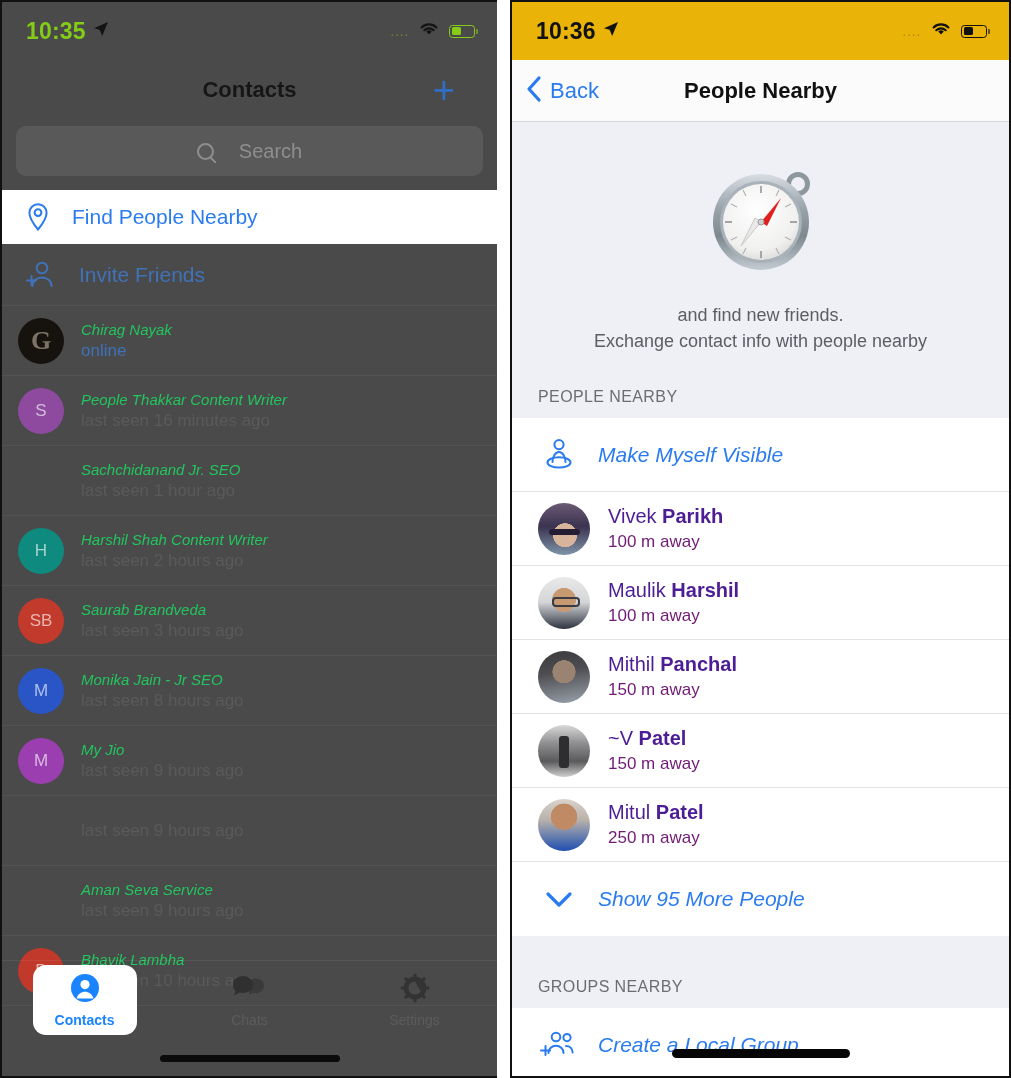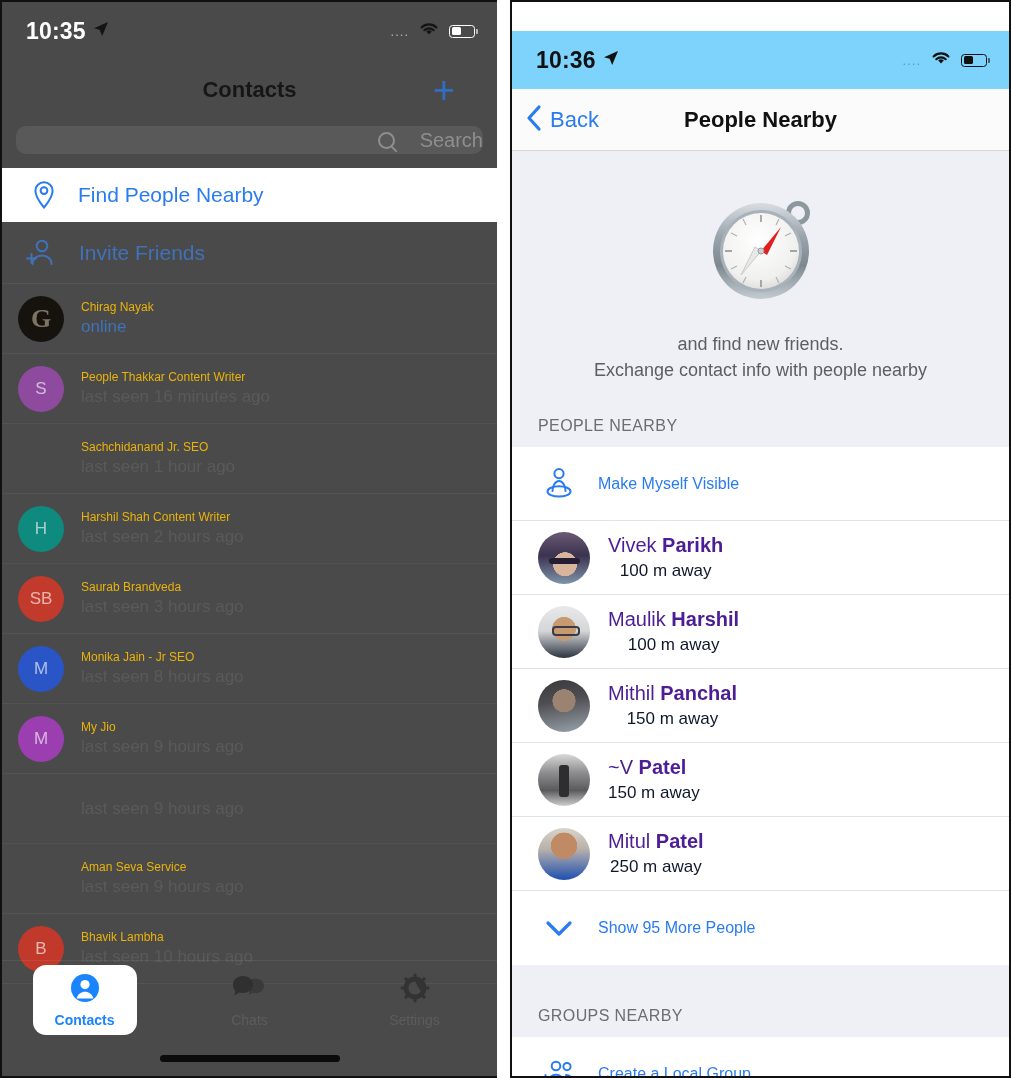--- a/index.html
+++ b/index.html
@@ -33,44 +33,44 @@
   .sb-right { position: absolute; right: 22px; top: 50%; transform: translateY(-50%);
               display: flex; align-items: center; gap: 9px; }
   .sb-dots { letter-spacing: 1px; font-size: 13px; opacity:.55; }
   .batt { width: 26px; height: 13px; border: 1.6px solid currentColor; border-radius: 3.5px;
           position: relative; display:inline-block; }
   .batt::after { content:""; position:absolute; right:-4px; top:3.5px; width:2.3px; height:5px;
                  background: currentColor; border-radius: 0 1px 1px 0; opacity:.6;}
   .batt > i { position:absolute; left:1.5px; top:1.5px; bottom:1.5px; width:38%; background: currentColor; border-radius:1.6px; display:block; }
 
   
-  .dim-screen .statusbar { color: #ffffff; text-align: center; }
+  .dim-screen .statusbar { color: #84cc16; text-align: center; }
 
   .nav-title-row {
     height: 60px; display: flex; align-items: center; justify-content: center;
     position: relative;
   }
   .nav-title { font-size: 22px; font-weight: bold; color: #161616; }
   .nav-plus {
     position: absolute; right: 42px; top: 50%; transform: translateY(-50%);
     font-size: 38px; font-weight: 300; line-height: 1; color: #2e6fc4;
   }
   .searchbar-wrap { padding: 6px 14px 14px; }
   .searchbar {
-    height: 28px; border-radius: 10px; background: rgba(255,255,255,.085);
-    display:flex; align-items:center; justify-content:flex-end; gap: 25px;
+    height: 50px; border-radius: 10px; background: rgba(255,255,255,.085);
+    display:flex; align-items:center; justify-content:center; gap: 25px;
   }
   .search-ico { width:17px; height:17px; border:2px solid #8e8e8e; border-radius:50%; position:relative; display:block;}
   .search-ico::after{ content:""; position:absolute; right:-5px; bottom:-3px; width:8px;height:2px;background:#8e8e8e;transform:rotate(45deg); border-radius:1px;}
   .search-ph { font-size: 20px; color: #8e8e8e; }
 
   
   .highlight-row {
     background: #ffffff; height: 54px; display:flex; align-items:center;
-    padding-left: 30px; gap: 22px;
+    padding-left: 24px; gap: 22px;
   }
   .pin-ico { width: 24px; height: 30px; position: relative; flex: 0 0 auto; }
   .pin-ico svg { display:block; }
   .highlight-label { font-size: 21px; color: #2a7bf0; }
 
   .list-area { position: relative; }
   .row {
     height: 70px; display: flex; align-items: center; gap: 17px;
     padding-left: 16px; border-bottom: 1px solid rgba(255,255,255,.05);
   }
@@ -80,21 +80,21 @@
   .avatar {
     width: 46px; height: 46px; border-radius: 50%; flex: 0 0 auto;
     display:flex; align-items:center; justify-content:center;
     font-size: 17px; color: rgba(255,255,255,.62); font-weight: 400;
     overflow:hidden; position:relative;
   }
   .avatar.blank { background: transparent; }
   .avatar.logo { background:#16130f; }
   .avatar.logo span{ font-size:26px; font-weight:bold; color:#7d7466; font-family:"Liberation Serif",serif;}
   .row-text { display:flex; flex-direction: column; justify-content:center; gap: 3px; min-width:0;}
-  .row-name { font-size: 12px; color: #eab308; white-space: nowrap; }
+  .row-name { font-size: 15px; color: #22c55e; white-space: nowrap; font-style: italic; }
   .row-sub  { font-size: 17px; color: #5a5a5a; white-space: nowrap; }
   .row-sub.online { color: #3f72b8; }
 
   
   .tabbar {
     position: absolute; left: 0; right: 0; bottom: 0; height: 116px;
     border-top: 1px solid rgba(255,255,255,.07);
   }
   .tabs { display:flex; height: 78px; }
   .tab { flex:1; display:flex; flex-direction:column; align-items:center; justify-content:center; gap: 5px; position:relative;}
@@ -105,21 +105,21 @@
     top: 4px; width: 104px; height: 70px; border-radius: 13px; background:#fff;
     z-index:0;
   }
   .tab .tab-inner { position: relative; z-index: 1; display:flex; flex-direction:column; align-items:center; gap:5px;}
   .tab.active .tab-label { color: #1a84ff; font-weight: bold; }
   .home-ind { position:absolute; left:50%; transform:translateX(-50%); bottom: 14px;
               width: 180px; height: 7px; border-radius: 4px; background:#0b0b0b; }
 
   
   .light-screen { width:100%; height:100%; background:#eff0f5; position:relative; }
-  .light-screen .statusbar { color:#111; background:#7dd3fc;margin-top:29px; }
+  .light-screen .statusbar { color:#111; background:#eab308; }
   .light-screen .sb-dots { opacity:.3; }
   .r-nav {
     height: 62px; background: #fbfbfb; display:flex; align-items:center;
     position: relative; border-bottom: 1px solid #d6d6da;
   }
   .r-back { display:flex; align-items:center; gap:8px; padding-left: 14px; }
   .chev-l { display:block; }
   .r-back-label { font-size: 22px; color:#2a7bf0; }
   .r-title { position:absolute; left:50%; transform:translateX(-50%);
              font-size: 22px; font-weight: bold; color:#111; }
@@ -127,28 +127,28 @@
   .hero { background:#eff0f5; padding: 42px 0 26px; text-align:center; }
   .compass { width: 112px; height: 112px; margin: 0 auto 26px; position:relative; }
   .hero-desc { font-size: 18px; line-height: 1.45; color:#5d5d64; }
 
   .sec-head { font-size: 16px; color:#6c6c72; letter-spacing:.4px;
               padding: 8px 0 12px 26px; background:#eff0f5; }
   .card { background:#fff; }
   .r-row { display:flex; align-items:center; gap: 18px; padding-left: 26px; height: 74px;
            border-bottom: 1px solid #e3e3e7; position:relative; }
   .r-row:last-child { border-bottom: none; }
-  .r-action-label { font-size: 16px; color:#2a7bf0; }
+  .r-action-label { font-size: 21px; color:#2a7bf0;font-style:italic; }
   .r-ico { width: 42px; flex:0 0 auto; display:flex; align-items:center; justify-content:center; }
   .r-av { width: 52px; height: 52px; border-radius:50%; flex:0 0 auto; overflow:hidden;
           position:relative; background:#c9c9cf; }
   .r-text { display:flex; flex-direction:column; gap: 4px; }
   .r-name { font-size: 20px; color:#4c1d95; }
   .r-name b { font-weight: bold; }
-  .r-dist { font-size: 17px; color:#0f172a;text-align:center; }
+  .r-dist { font-size: 17px; color:#701a75; }
   .gap { height: 34px; background:#eff0f5; }
   .r-home-ind { position:absolute; left: 50%; transform: translateX(-50%); bottom: 18px;
                 width: 178px; height: 9px; border-radius: 5px; background:#060606; z-index: 9; }
 
   
   .ph-vivek  { background:
       radial-gradient(circle at 52% 62%, #d8b49a 0 28%, rgba(0,0,0,0) 29%),
       linear-gradient(180deg,#6b5a74 0%, #3b3350 45%, #7e94a8 100%); }
   .ph-vivek::after { content:""; position:absolute; left:22%; top:50%; width:58%; height:13%;
       background:#241d33; border-radius:6px; }

